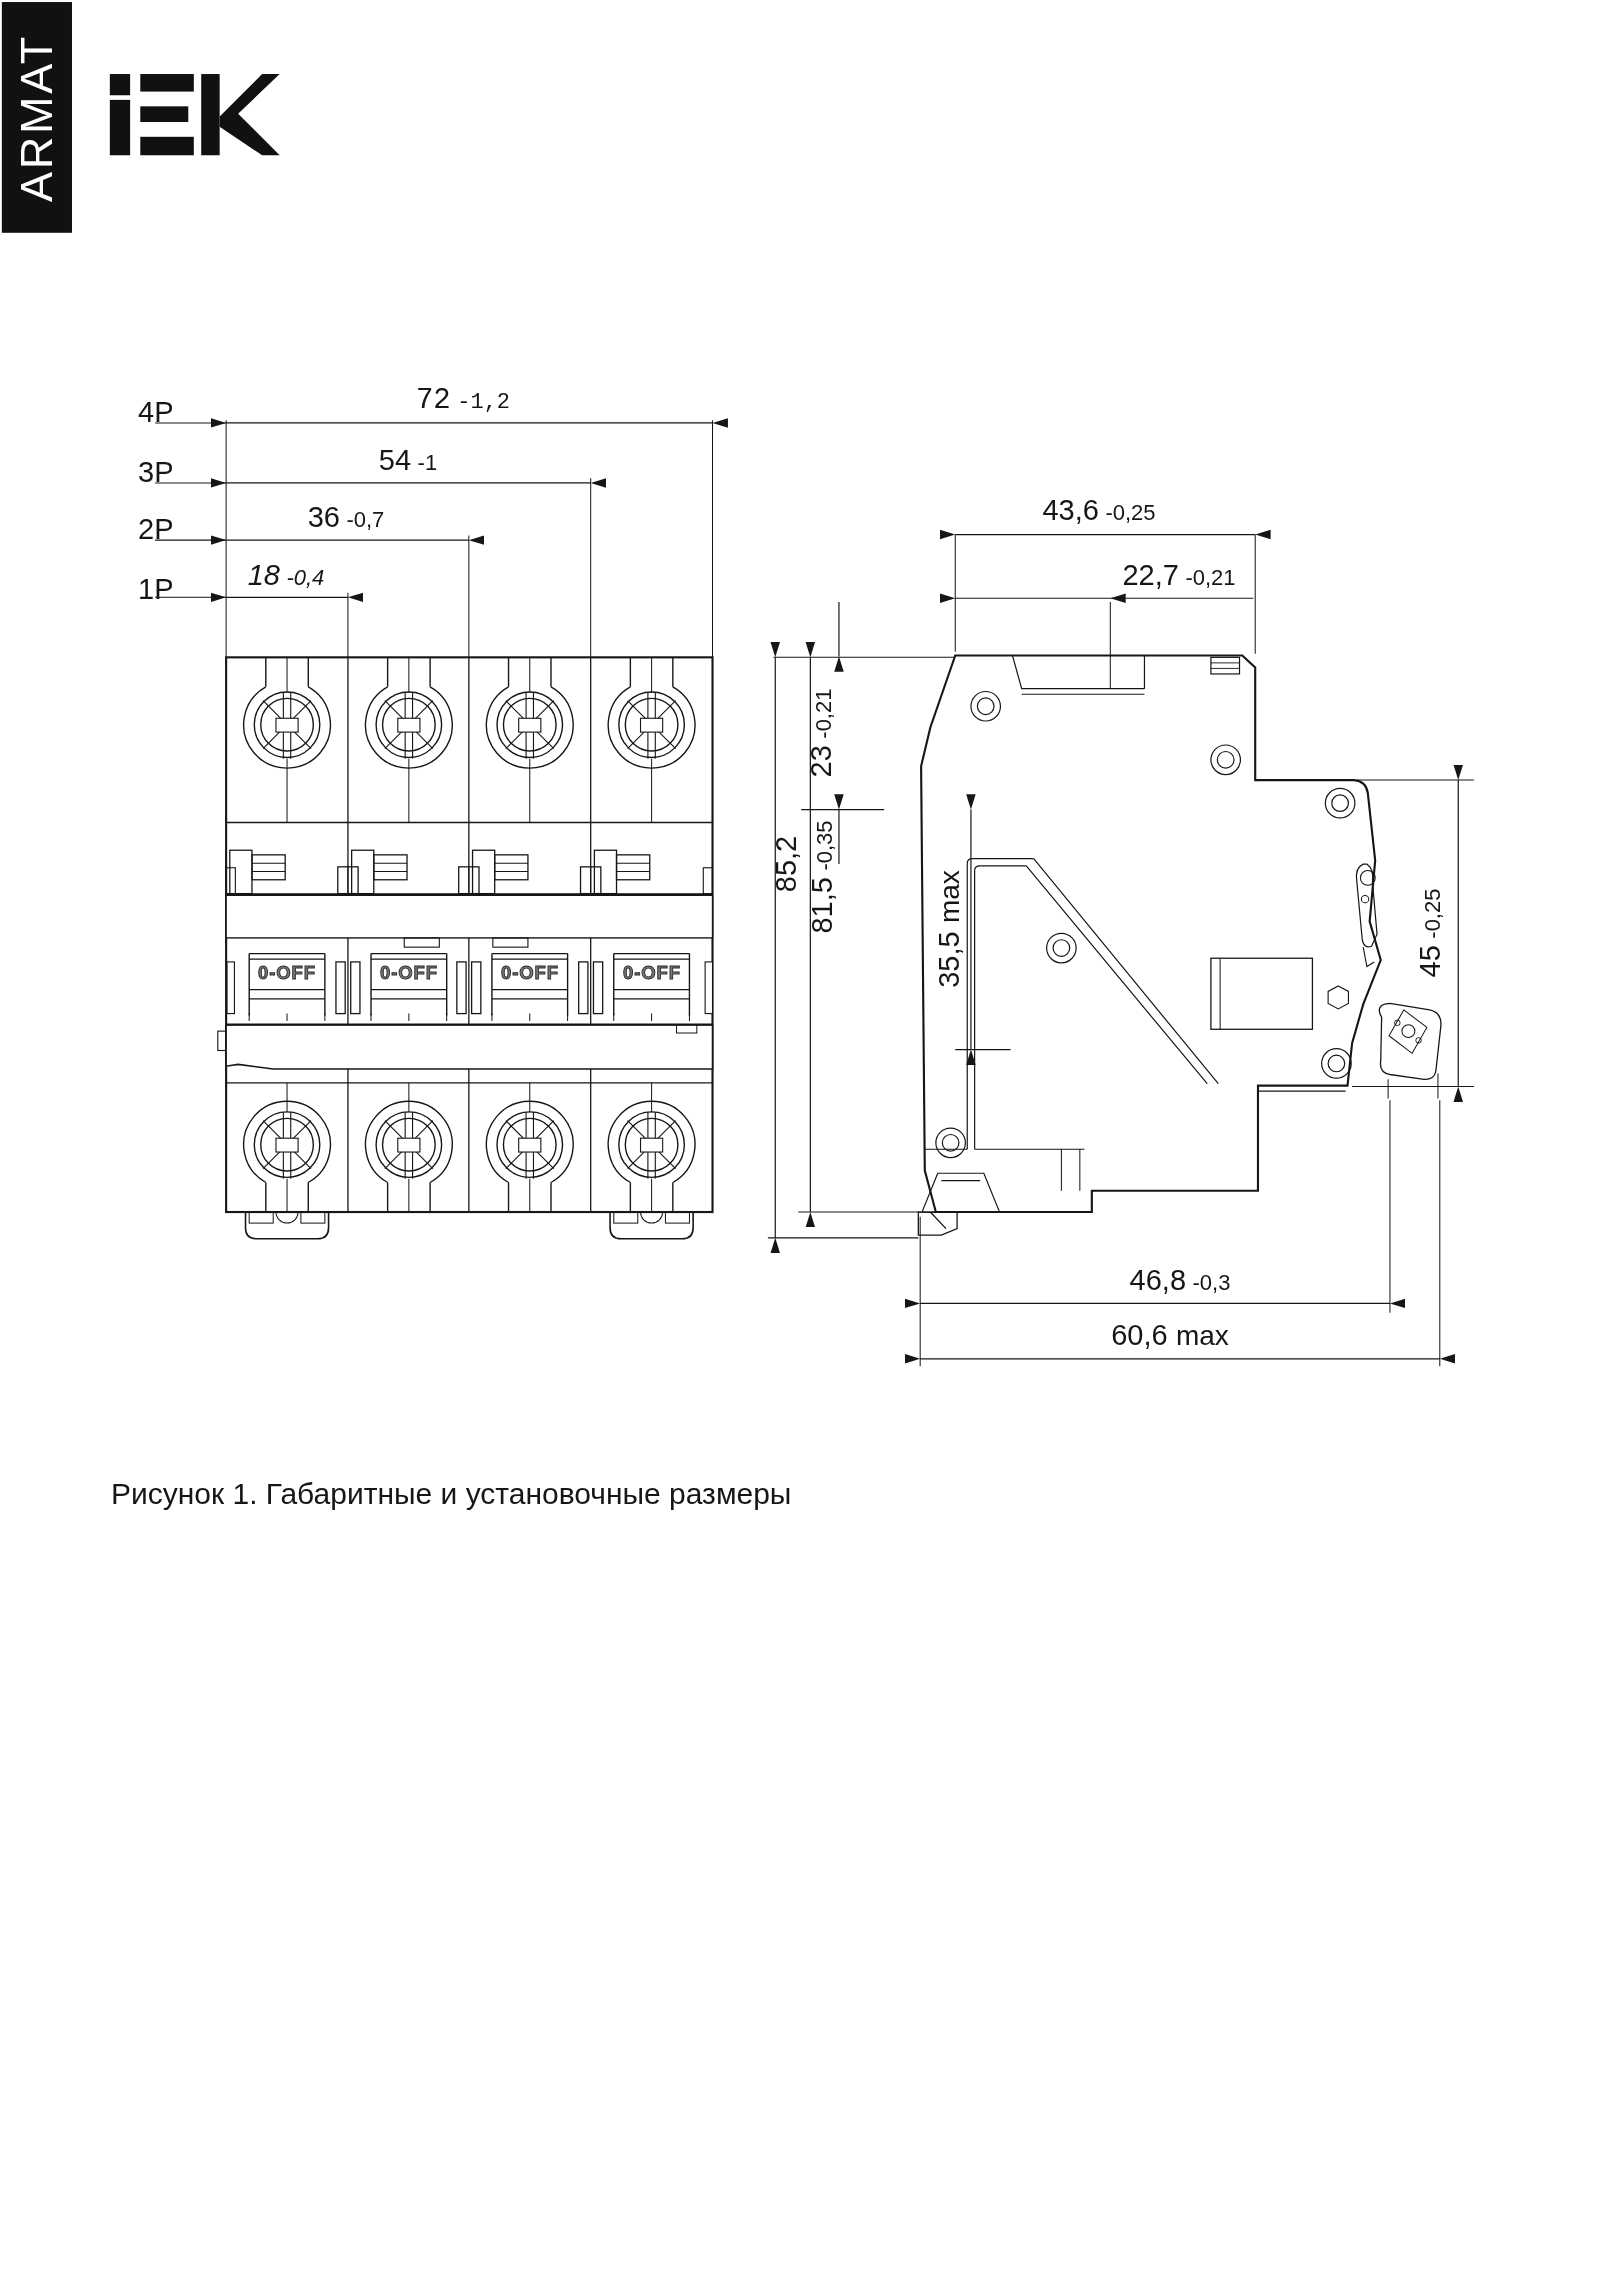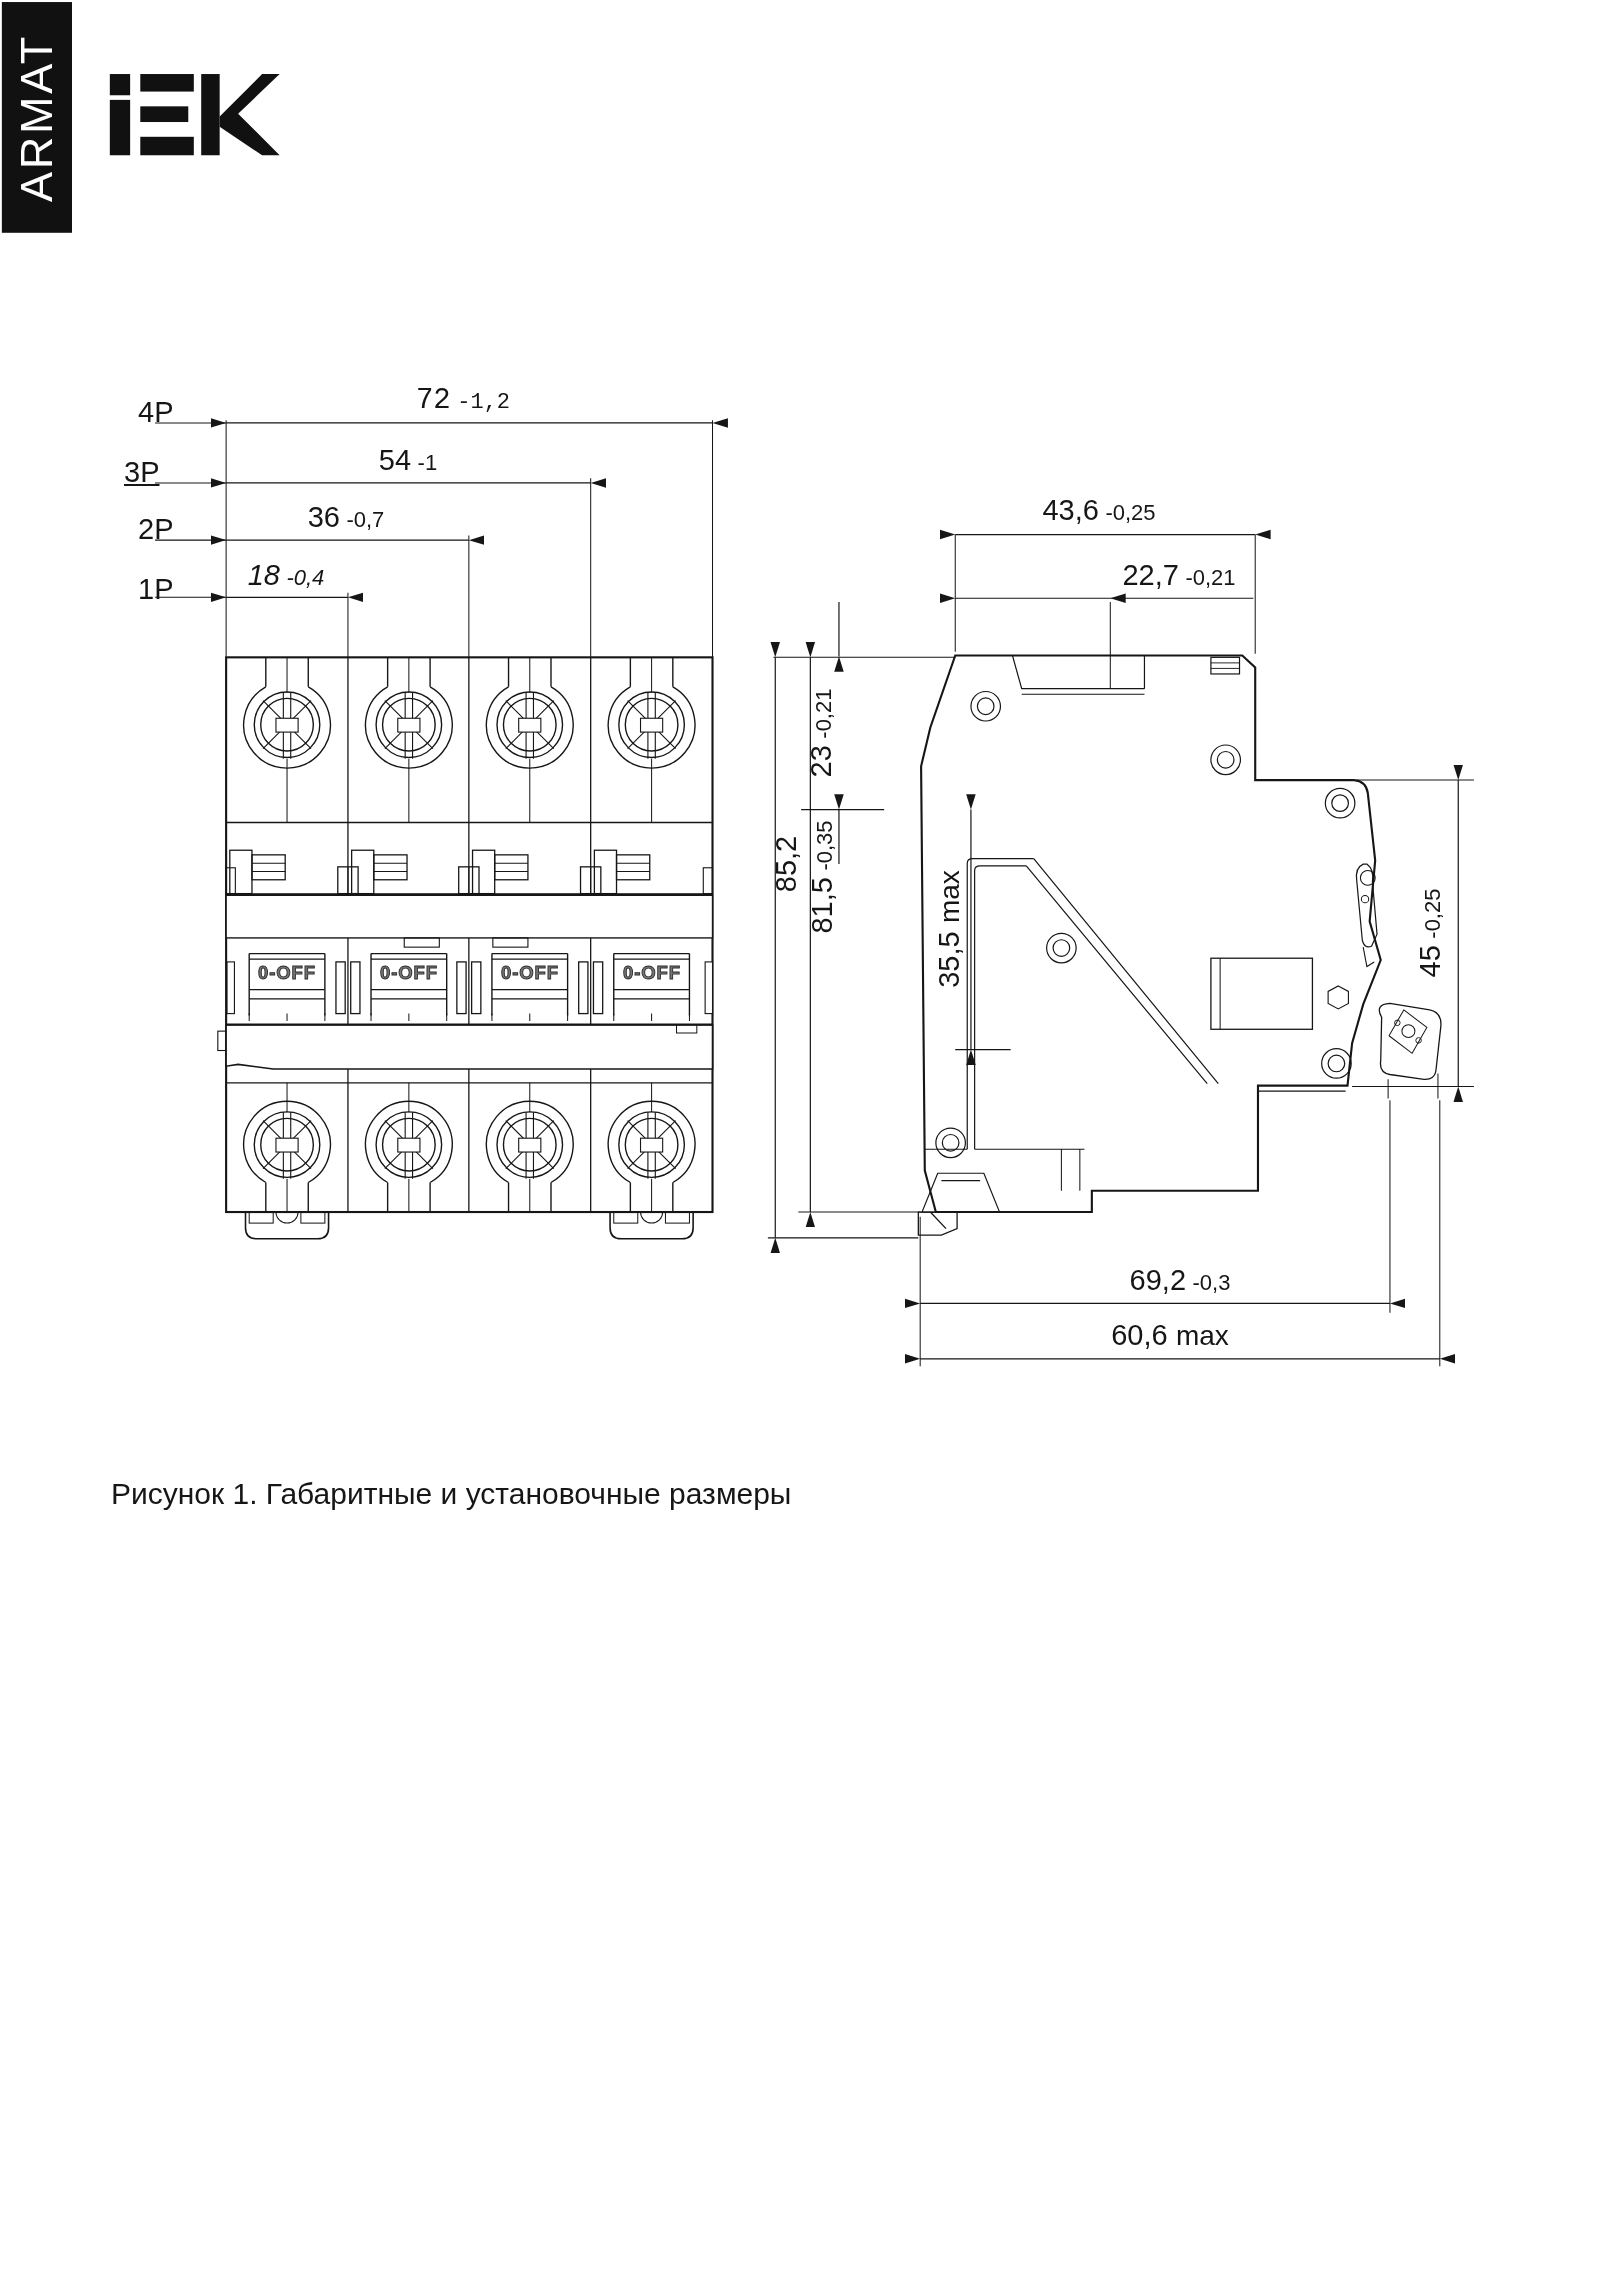--- a/index.html
+++ b/index.html
@@ -207,37 +207,37 @@
     <line class="dim" x1="1052" y1="877" x2="1052" y2="1137"></line>
     <line class="dim" x1="1580" y1="845" x2="1580" y2="1177"></line>
     <line class="dim" x1="997" y1="1412" x2="1506" y2="1412"></line>
     <line class="dim" x1="997" y1="1472" x2="1560" y2="1472"></line>
   </g>
 </svg>
 
 <div class="t armat" style="left:37px;top:118px;">ARMAT</div>
 
 <div class="t pole-label" style="left:138px;top:384px;">4P</div>
-<div class="t pole-label" style="left:124px;top:444px;text-decoration:underline;">3P</div>
+<div class="t pole-label" style="left:138px;top:444px;">3P</div>
 <div class="t pole-label" style="left:138px;top:501px;">2P</div>
 <div class="t pole-label" style="left:138px;top:561px;">1P</div>
 
 <div class="t dim-c" style="left:463px;top:417px;font-family:Liberation Mono, monospace;"><span>72</span><span class="tol">-1,2</span></div>
 <div class="t dim-c" style="left:408px;top:477px;"><span>54</span><span class="tol">-1</span></div>
 <div class="t dim-c" style="left:346px;top:534px;"><span>36</span><span class="tol">-0,7</span></div>
 <div class="t dim-c" style="left:286px;top:592px;font-style:italic;"><span>18</span><span class="tol">-0,4</span></div>
 
 <div class="t toggle-label" style="left:287px;top:973px;">0-OFF</div>
 <div class="t toggle-label" style="left:409px;top:973px;">0-OFF</div>
 <div class="t toggle-label" style="left:530px;top:973px;">0-OFF</div>
 <div class="t toggle-label" style="left:652px;top:973px;">0-OFF</div>
 
 <div class="t dim-c" style="left:1099px;top:527px;"><span>43,6</span><span class="tol">-0,25</span></div>
 <div class="t dim-c" style="left:1179px;top:592px;"><span>22,7</span><span class="tol">-0,21</span></div>
-<div class="t dim-c" style="left:1180px;top:1297px;"><span>69,2</span><span class="tol">-0,3</span></div>
+<div class="t dim-c" style="left:1180px;top:1297px;"><span>46,8</span><span class="tol">-0,3</span></div>
 <div class="t dim-c" style="left:1170px;top:1352px;"><span>60,6</span><span class="sfx">max</span></div>
 
 <div class="t dim-rot" style="left:786px;top:864px;"><span>85,2</span><span></span></div>
 <div class="t dim-rot" style="left:822px;top:877px;"><span>81,5</span><span class="tol">-0,35</span></div>
 <div class="t dim-rot" style="left:821px;top:733px;"><span>23</span><span class="tol">-0,21</span></div>
 <div class="t dim-rot" style="left:949px;top:929px;"><span>35,5</span><span class="sfx">max</span></div>
 <div class="t dim-rot" style="left:1430px;top:933px;"><span>45</span><span class="tol">-0,25</span></div>
 
 <div class="t caption" style="left:111px;top:1477px;">Рисунок 1. Габаритные и установочные размеры</div>
 

